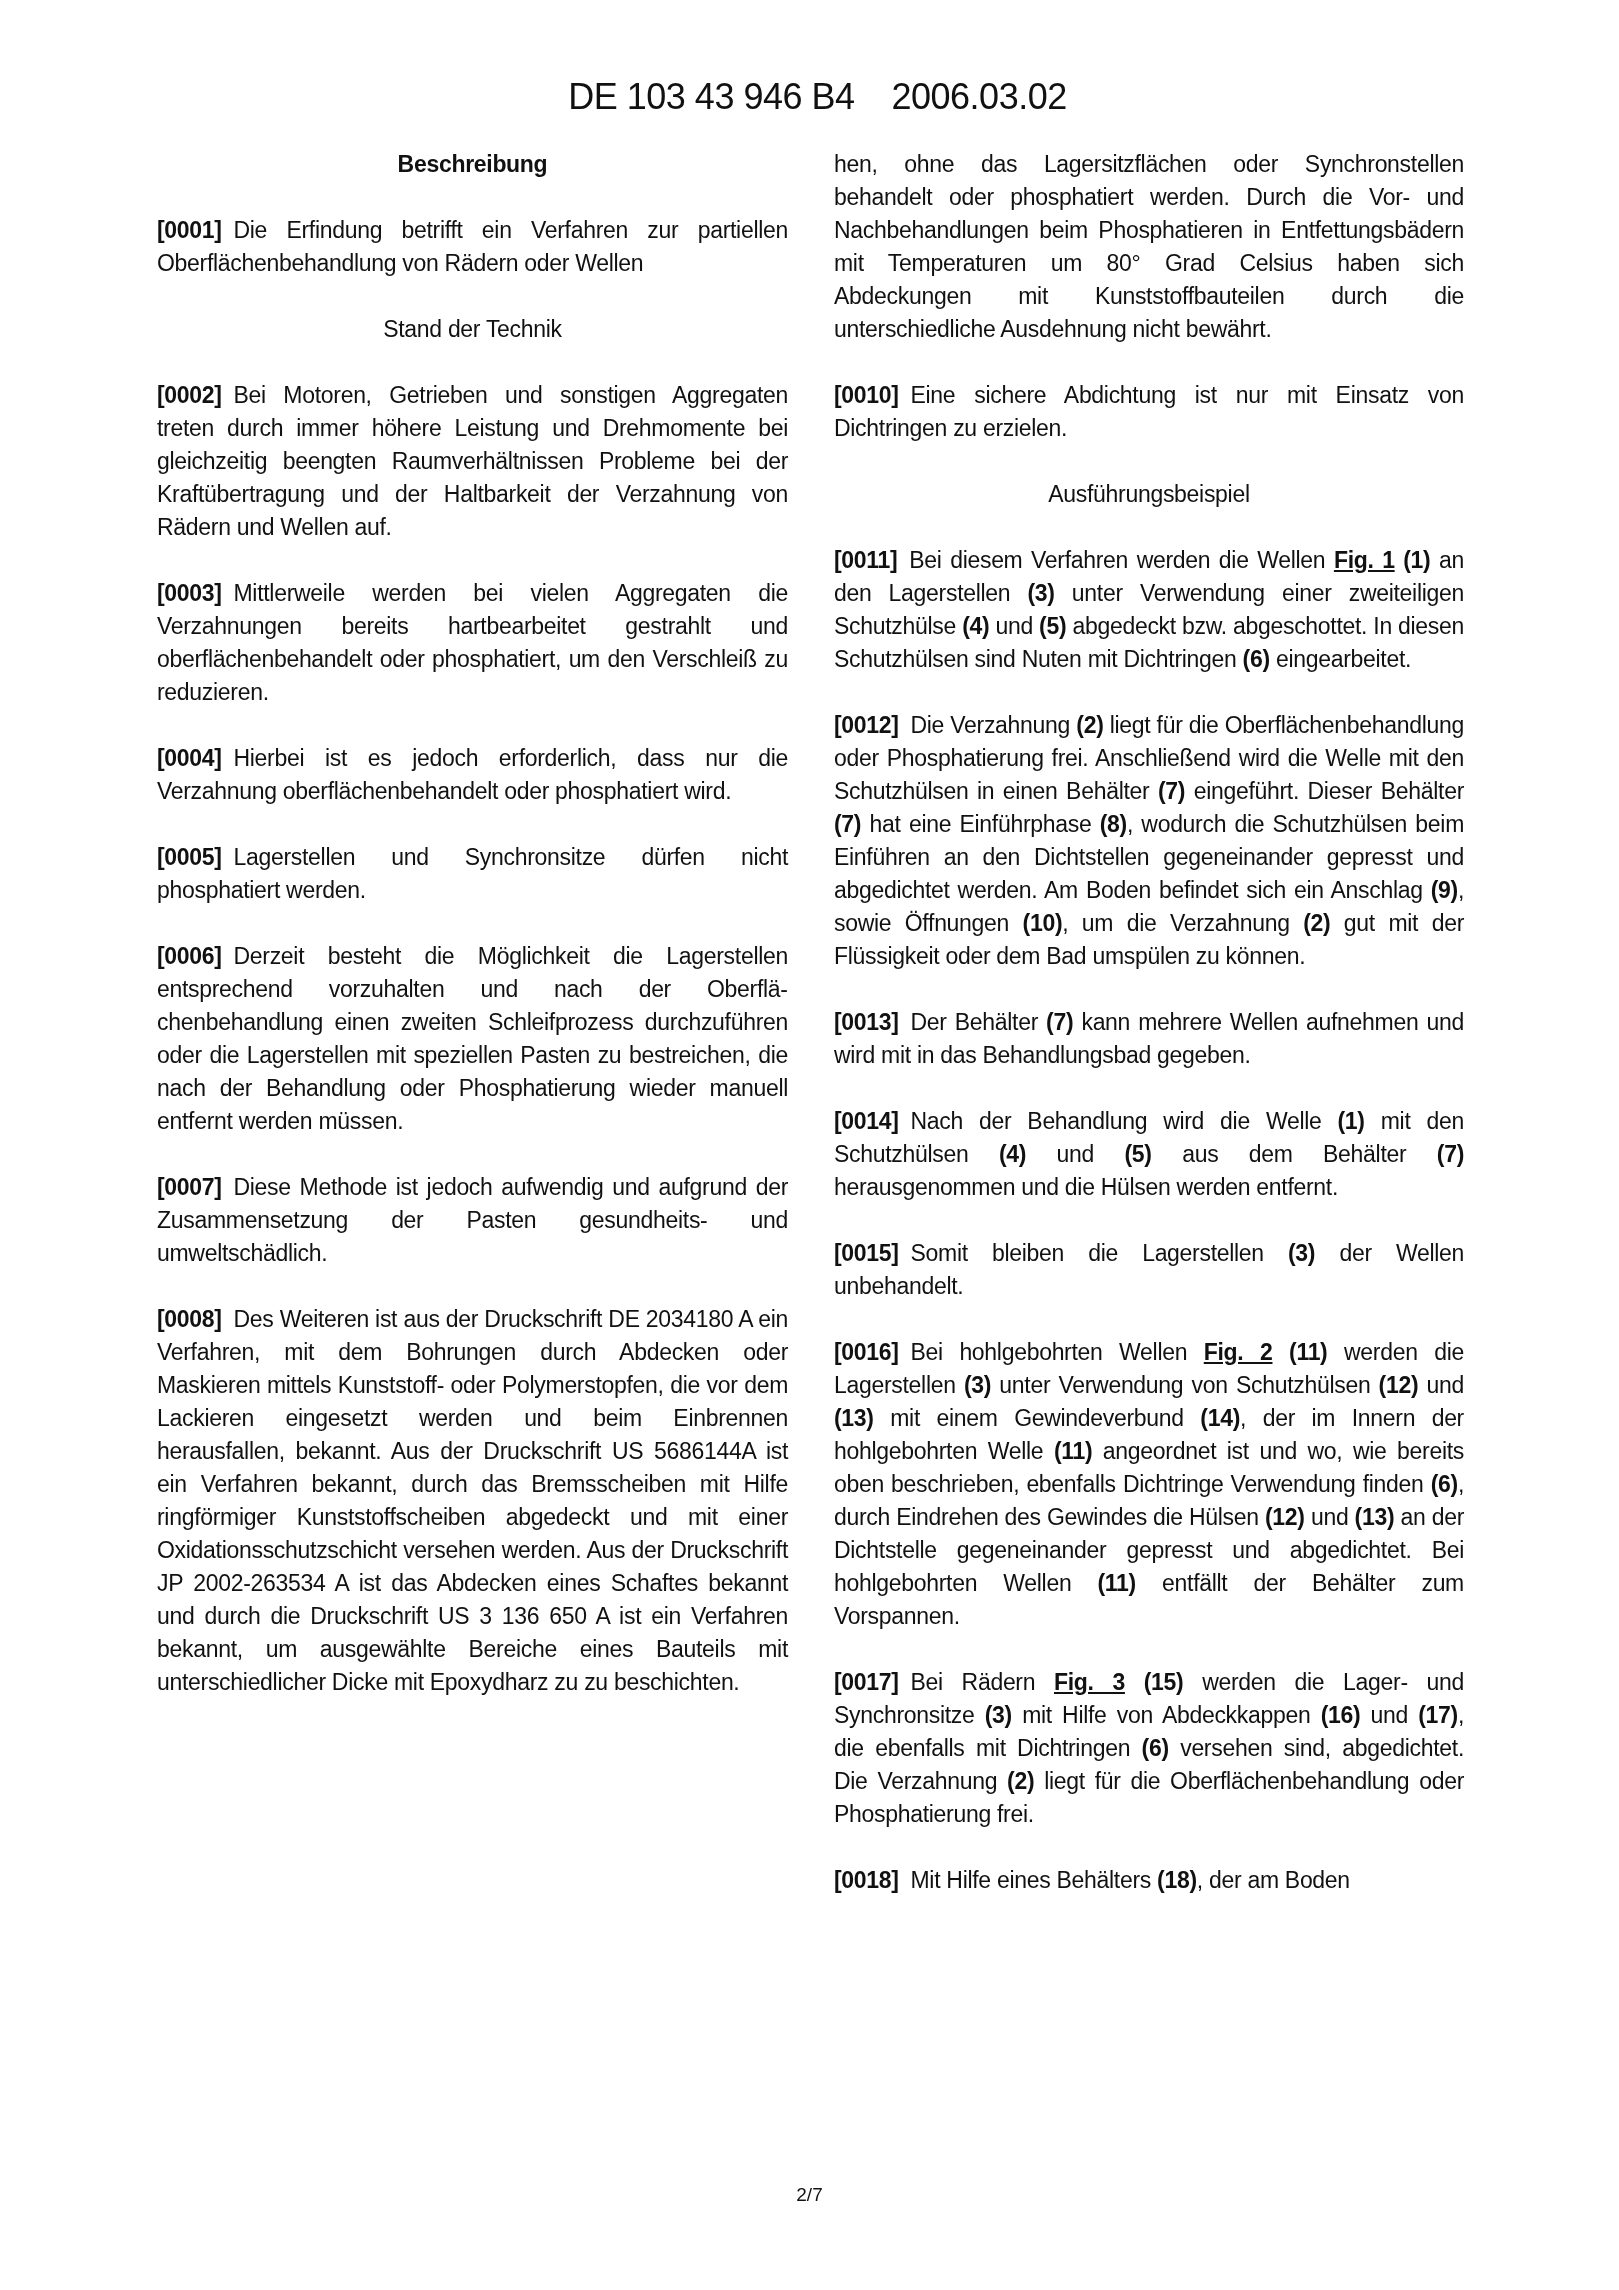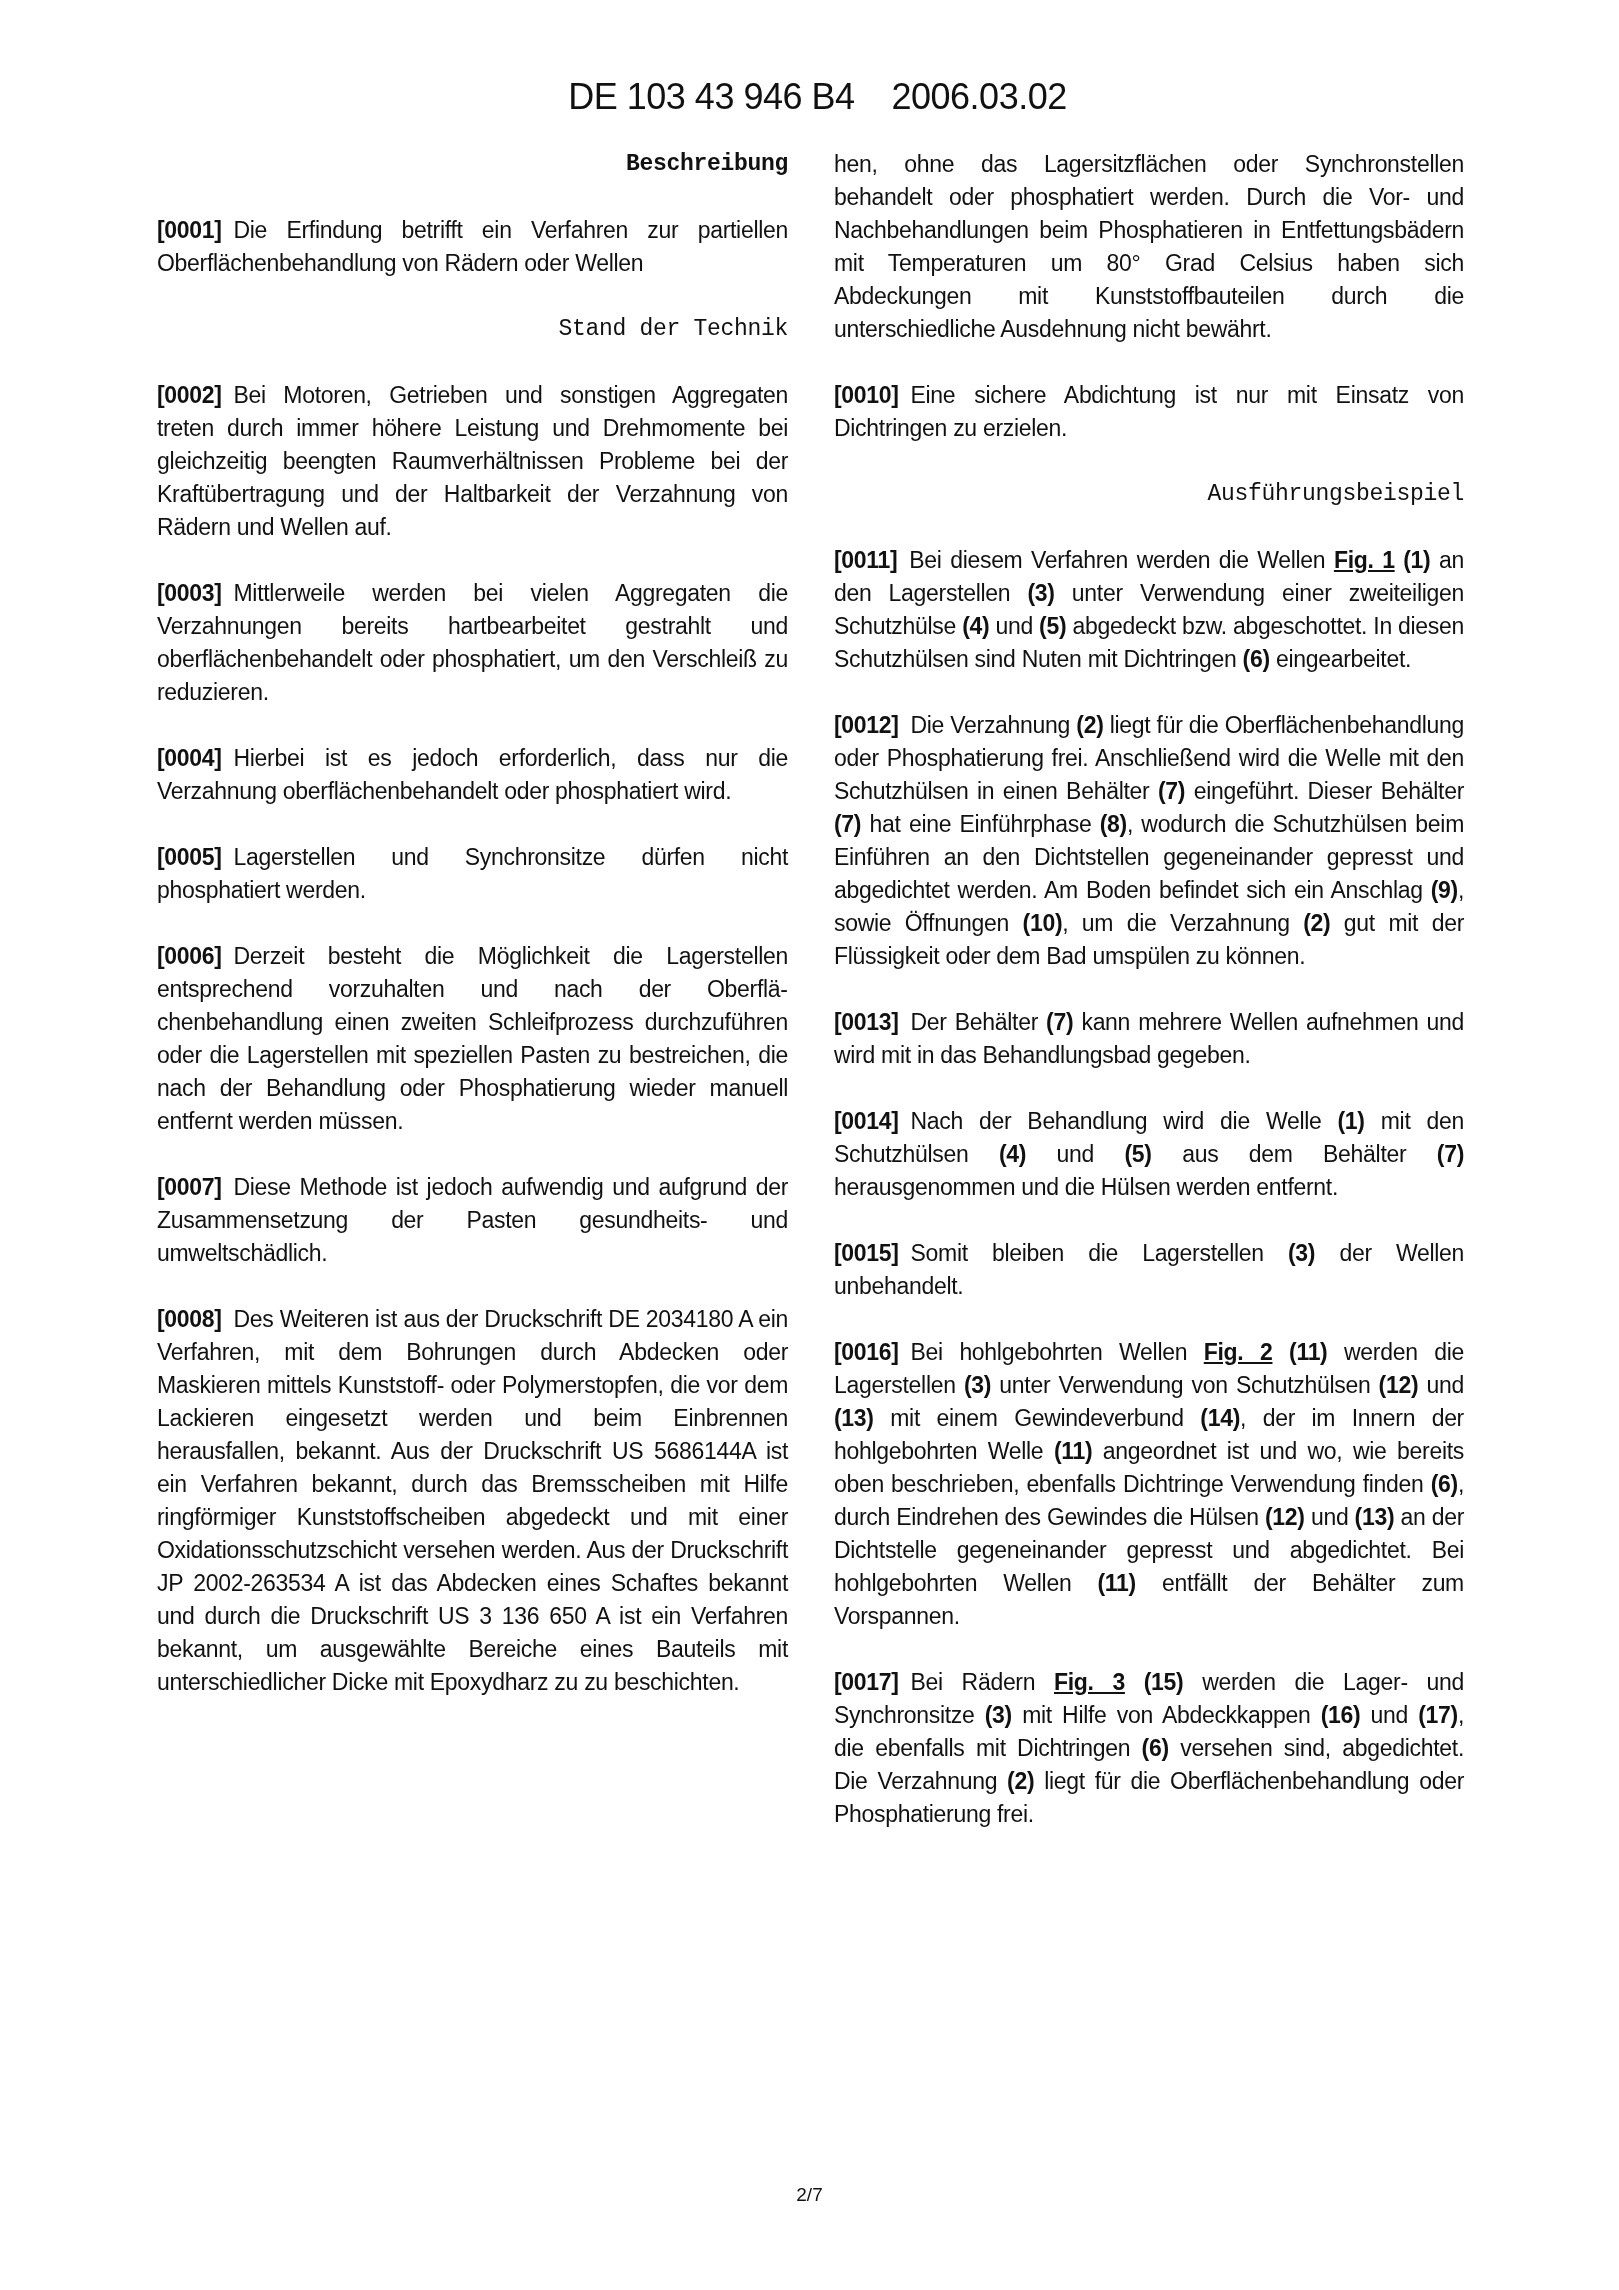--- a/index.html
+++ b/index.html
@@ -43,23 +43,22 @@
     }
     .para .num {
       font-weight: bold;
       margin-right: 11.8px;
     }
     .para .fig {
       font-weight: bold;
       text-decoration: underline;
     }
     .heading {
-      text-align: right;
+      text-align: center;
       margin: 0 0 33px 0;
-      font-family: Liberation Mono, monospace;
     }
     .heading.bold { font-weight: bold; }
     .page-number {
       position: absolute;
       top: 2184px;
       left: 0;
       width: 1619px;
       text-align: center;
       font-size: 19px;
       font-weight: normal;
@@ -101,16 +100,17 @@
 
   <div class="heading">Ausführungsbeispiel</div>
 
   <p class="para seg-para"><span class="num">[0011]</span><span>Bei diesem Verfahren werden die Wellen </span><span class="fig">Fig. 1</span><span> </span><span style="font-weight: bold;">(1)</span><span> an den Lagerstellen </span><span style="font-weight: bold;">(3)</span><span> unter Verwendung einer zweiteiligen Schutzhülse </span><span style="font-weight: bold;">(4)</span><span> und </span><span style="font-weight: bold;">(5)</span><span> abgedeckt bzw. abgeschottet. In diesen Schutzhülsen sind Nu­ten mit Dichtringen </span><span style="font-weight: bold;">(6)</span><span> eingearbeitet.</span></p>
   <p class="para seg-para"><span class="num">[0012]</span><span>Die Verzahnung </span><span style="font-weight: bold;">(2)</span><span> liegt für die Oberflächen­behandlung oder Phosphatierung frei. Anschließend wird die Welle mit den Schutzhülsen in einen Behäl­ter </span><span style="font-weight: bold;">(7)</span><span> eingeführt. Dieser Behälter </span><span style="font-weight: bold;">(7)</span><span> hat eine Ein­führphase </span><span style="font-weight: bold;">(8)</span><span>, wodurch die Schutzhülsen beim Ein­führen an den Dichtstellen gegeneinander gepresst und abgedichtet werden. Am Boden befindet sich ein Anschlag </span><span style="font-weight: bold;">(9)</span><span>, sowie Öffnungen </span><span style="font-weight: bold;">(10)</span><span>, um die Verzah­nung </span><span style="font-weight: bold;">(2)</span><span> gut mit der Flüssigkeit oder dem Bad um­spülen zu können.</span></p>
   <p class="para seg-para"><span class="num">[0013]</span><span>Der Behälter </span><span style="font-weight: bold;">(7)</span><span> kann mehrere Wellen auf­nehmen und wird mit in das Behandlungsbad gege­ben.</span></p>
   <p class="para seg-para"><span class="num">[0014]</span><span>Nach der Behandlung wird die Welle </span><span style="font-weight: bold;">(1)</span><span> mit den Schutzhülsen </span><span style="font-weight: bold;">(4)</span><span> und </span><span style="font-weight: bold;">(5)</span><span> aus dem Behälter </span><span style="font-weight: bold;">(7)</span><span> herausgenommen und die Hülsen werden entfernt.</span></p>
   <p class="para seg-para"><span class="num">[0015]</span><span>Somit bleiben die Lagerstellen </span><span style="font-weight: bold;">(3)</span><span> der Wellen unbehandelt.</span></p>
   <p class="para seg-para"><span class="num">[0016]</span><span>Bei hohlgebohrten Wellen </span><span class="fig">Fig. 2</span><span> </span><span style="font-weight: bold;">(11)</span><span> werden die Lagerstellen </span><span style="font-weight: bold;">(3)</span><span> unter Verwendung von Schutz­hülsen </span><span style="font-weight: bold;">(12)</span><span> und </span><span style="font-weight: bold;">(13)</span><span> mit einem Gewindeverbund </span><span style="font-weight: bold;">(14)</span><span>, der im Innern der hohlgebohrten Welle </span><span style="font-weight: bold;">(11)</span><span> an­geordnet ist und wo, wie bereits oben beschrieben, ebenfalls Dichtringe Verwendung finden </span><span style="font-weight: bold;">(6)</span><span>, durch Eindrehen des Gewindes die Hülsen </span><span style="font-weight: bold;">(12)</span><span> und </span><span style="font-weight: bold;">(13)</span><span> an der Dichtstelle gegeneinander gepresst und abge­dichtet. Bei hohlgebohrten Wellen </span><span style="font-weight: bold;">(11)</span><span> entfällt der Be­hälter zum Vorspannen.</span></p>
   <p class="para seg-para"><span class="num">[0017]</span><span>Bei Rädern </span><span class="fig">Fig. 3</span><span> </span><span style="font-weight: bold;">(15)</span><span> werden die Lager- und Synchronsitze </span><span style="font-weight: bold;">(3)</span><span> mit Hilfe von Abdeckkappen </span><span style="font-weight: bold;">(16)</span><span> und </span><span style="font-weight: bold;">(17)</span><span>, die ebenfalls mit Dichtringen </span><span style="font-weight: bold;">(6)</span><span> verse­hen sind, abgedichtet. Die Verzahnung </span><span style="font-weight: bold;">(2)</span><span> liegt für die Oberflächenbehandlung oder Phosphatierung frei.</span></p>
+  <p class="para seg-para"><span class="num">[0018]</span><span>Mit Hilfe eines Behälters </span><span style="font-weight: bold;">(18)</span><span>, der am Boden</span></p>
 </div>
 
 <div class="page-number">2/7</div>
 
 
 </body></html>

